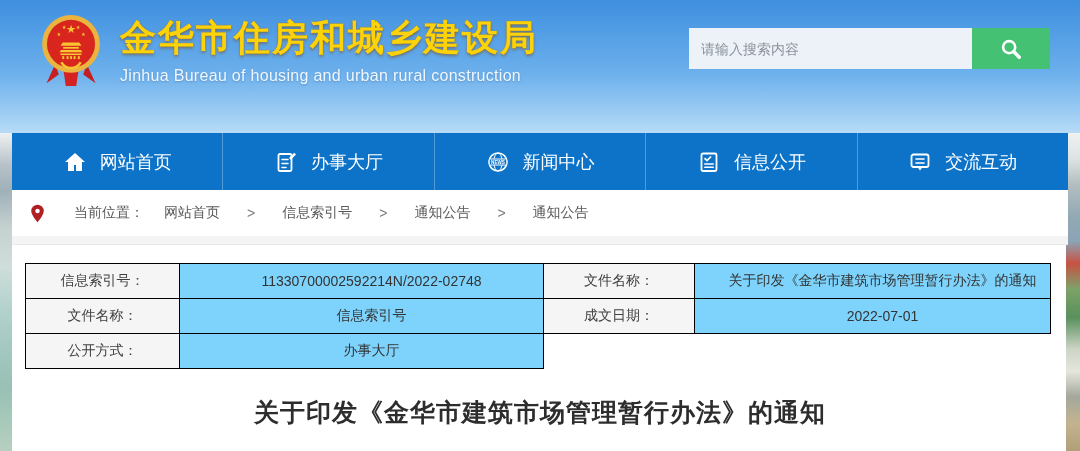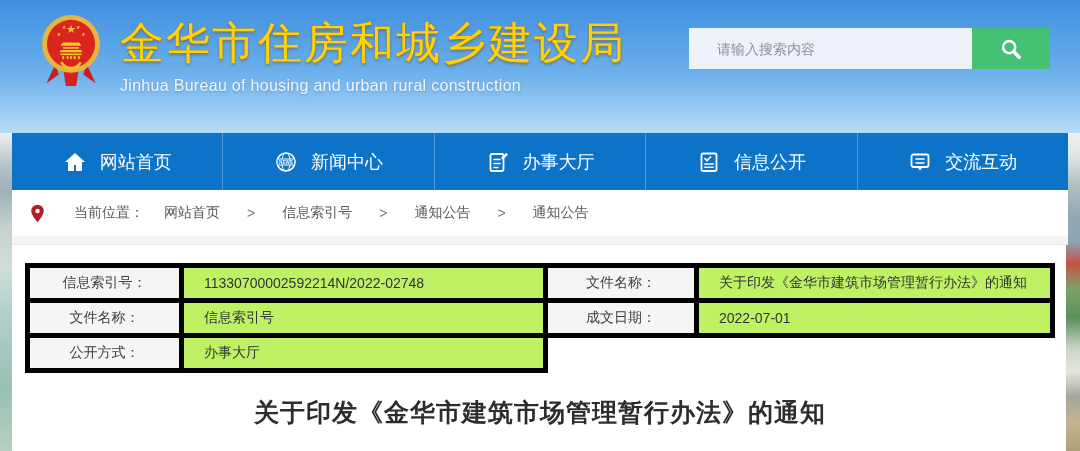--- a/index.html
+++ b/index.html
@@ -12,28 +12,28 @@
     background:linear-gradient(180deg,#eef1f2 0%,#b7c2c8 10%,#9fb0b8 18%,#c5d2d0 30%,#cfdeda 42%,#b4d2cd 55%,#a3c8c0 68%,#98c0b4 80%,#a6c9ba 90%,#b7cfc0 100%); }
   .side-strip.right { right:0; width:14px;
     background:linear-gradient(180deg,#f0f1f1 0%,#dde3e3 8%,#b3bfc0 16%,#93a9b4 26%,#8ba4b6 34%,#c75243 41%,#7da268 49%,#59905c 58%,#cdd5c6 68%,#e4e6de 75%,#a3a89b 83%,#c3b391 91%,#b0a078 100%); }
 
   
   .top-header { position:absolute; left:0; top:0; width:1080px; height:133px;
     background:linear-gradient(180deg,#3f8fdf 0%,#6cb0ec 55%,#b6dbf7 100%); z-index:2; }
   .brand { position:absolute; left:36px; top:8px; display:flex; align-items:flex-start; }
   .emblem { width:70px; height:84px; flex:0 0 auto; }
   .brand-titles { margin-left:14px; padding-top:6px; }
-  .site-name-cn { font-size:44px; font-weight:normal; color:#fcd30b; letter-spacing:2px;
+  .site-name-cn { font-size:36px; font-weight:bold; color:#fcd30b; letter-spacing:2px;
     text-shadow:0 2px 3px rgba(120,62,0,0.45), 0 0 1px #b97f00; white-space:nowrap; }
   .site-name-en { margin-top:4px; font-size:16px; color:#f0f7fd; letter-spacing:0.3px;
     text-shadow:0 1px 2px rgba(40,80,140,0.35); white-space:nowrap; }
 
   .search-bar { position:absolute; left:689px; top:28px; width:361px; height:41px; display:flex; }
   .search-input { width:283px; height:41px; border:none; outline:none; background:#edf2f8;
-    padding:0 28px; font-size:14px; color:#333; font-family:inherit; }
+    padding:0 12px; font-size:14px; color:#333; font-family:inherit; }
   .search-input::placeholder { color:#8b929b; }
   .search-btn { width:78px; height:41px; border:none; background:#45c173; cursor:pointer;
     display:flex; align-items:center; justify-content:center; }
 
   
   .main-nav { position:absolute; left:12px; top:133px; width:1056px; height:57px;
     background:#0d73c9; display:flex; z-index:2; }
   .nav-item { flex:1 1 0; display:flex; align-items:center; justify-content:center; gap:13px;
     color:#fff; font-size:18px; cursor:pointer; }
   .nav-item + .nav-item { border-left:1px solid rgba(255,255,255,0.28); }
@@ -44,24 +44,24 @@
     background:#fff; display:flex; align-items:center; padding-left:18px; z-index:1;gap:20px; }
   .pin-icon { width:15px; height:19px; margin-right:9px; }
   .breadcrumb-bar, .crumb { font-size:14px; color:#595959; }
   .crumb { text-decoration:none; cursor:pointer; }
   .crumb-sep { margin:0 7px; color:#7a7a7a; }
   .gray-strip { position:absolute; left:12px; top:236px; width:1056px; height:9px;
     background:#f4f4f4; border-bottom:1px solid #e9e9e9; z-index:1; }
 
   
   .info-table { position:absolute; left:25px; top:263px; border-collapse:collapse; z-index:1; }
-  .info-table td { border:5px solid #000000; height:35px; font-size:14px; color:#333; }
+  .info-table td { border:1px solid #000000; height:35px; font-size:14px; color:#333; }
   .info-table td.lbl { width:154px; background:#f5f5f5; text-align:center; color:#404040; }
   .info-table td.lbl2 { width:151px; }
-  .info-table td.val { width:364px; padding-left:20px; background:#bef264; }
+  .info-table td.val { width:364px; padding-left:20px; background:#7dd3fc;text-align:center; }
   .info-table td.val2 { width:356px; }
   .info-table td.blank { border:none; background:transparent; }
 
   
   .doc-title { position:absolute; left:12px; top:396px; width:1056px; text-align:center;
     font-size:25px; font-weight:bold; color:#2d2d2d; letter-spacing:1px; z-index:1; }
 </style>
 </head>
 <body>
 
@@ -112,34 +112,34 @@
 
   <nav class="main-nav">
     <div class="nav-item">
       <svg class="nav-icon" viewBox="0 0 24 24">
         <path d="M12 3 L2 12 h3 v9 h6 v-6 h2 v6 h6 v-9 h3 Z" fill="#fff"></path>
       </svg>
       <span>网站首页</span>
     </div>
     <div class="nav-item">
       <svg class="nav-icon" viewBox="0 0 24 24">
+        <rect x="4.5" y="4" width="13" height="17" rx="1.5" fill="none" stroke="#fff" stroke-width="1.8"></rect>
+        <path d="M8 9.5 h6 M8 13.5 h6 M8 17.5 h4" stroke="#fff" stroke-width="1.6" stroke-linecap="round"></path>
+        <path d="M15 8 L20.2 2.8 L22 4.6 L16.8 9.8 Z" fill="#fff"></path>
+      </svg>
+      <span>办事大厅</span>
+    </div>
+    <div class="nav-item">
+      <svg class="nav-icon" viewBox="0 0 24 24">
         <circle cx="12" cy="12" r="9" fill="none" stroke="#fff" stroke-width="1.5"></circle>
         <ellipse cx="12" cy="12" rx="4.2" ry="9" fill="none" stroke="#fff" stroke-width="1"></ellipse>
         <rect x="3.2" y="9" width="17.6" height="6" rx="1" fill="#0d73c9" stroke="#fff" stroke-width="1"></rect>
         <text x="12" y="13.7" font-size="4.6" fill="#fff" text-anchor="middle" font-weight="bold" font-family="Liberation Sans,sans-serif">NEWS</text>
       </svg>
       <span>新闻中心</span>
-    </div>
-    <div class="nav-item">
-      <svg class="nav-icon" viewBox="0 0 24 24">
-        <rect x="4.5" y="4" width="13" height="17" rx="1.5" fill="none" stroke="#fff" stroke-width="1.8"></rect>
-        <path d="M8 9.5 h6 M8 13.5 h6 M8 17.5 h4" stroke="#fff" stroke-width="1.6" stroke-linecap="round"></path>
-        <path d="M15 8 L20.2 2.8 L22 4.6 L16.8 9.8 Z" fill="#fff"></path>
-      </svg>
-      <span>办事大厅</span>
     </div>
     <div class="nav-item">
       <svg class="nav-icon" viewBox="0 0 24 24">
         <rect x="4.5" y="3.5" width="15" height="17.5" rx="1.5" fill="none" stroke="#fff" stroke-width="1.8"></rect>
         <path d="M8 8.6 l2 2 L13.6 7" stroke="#fff" stroke-width="1.7" fill="none" stroke-linecap="round"></path>
         <path d="M7.8 14 h8.4 M7.8 17.2 h8.4" stroke="#fff" stroke-width="1.6" stroke-linecap="round"></path>
       </svg>
       <span>信息公开</span>
     </div>
     <div class="nav-item">

